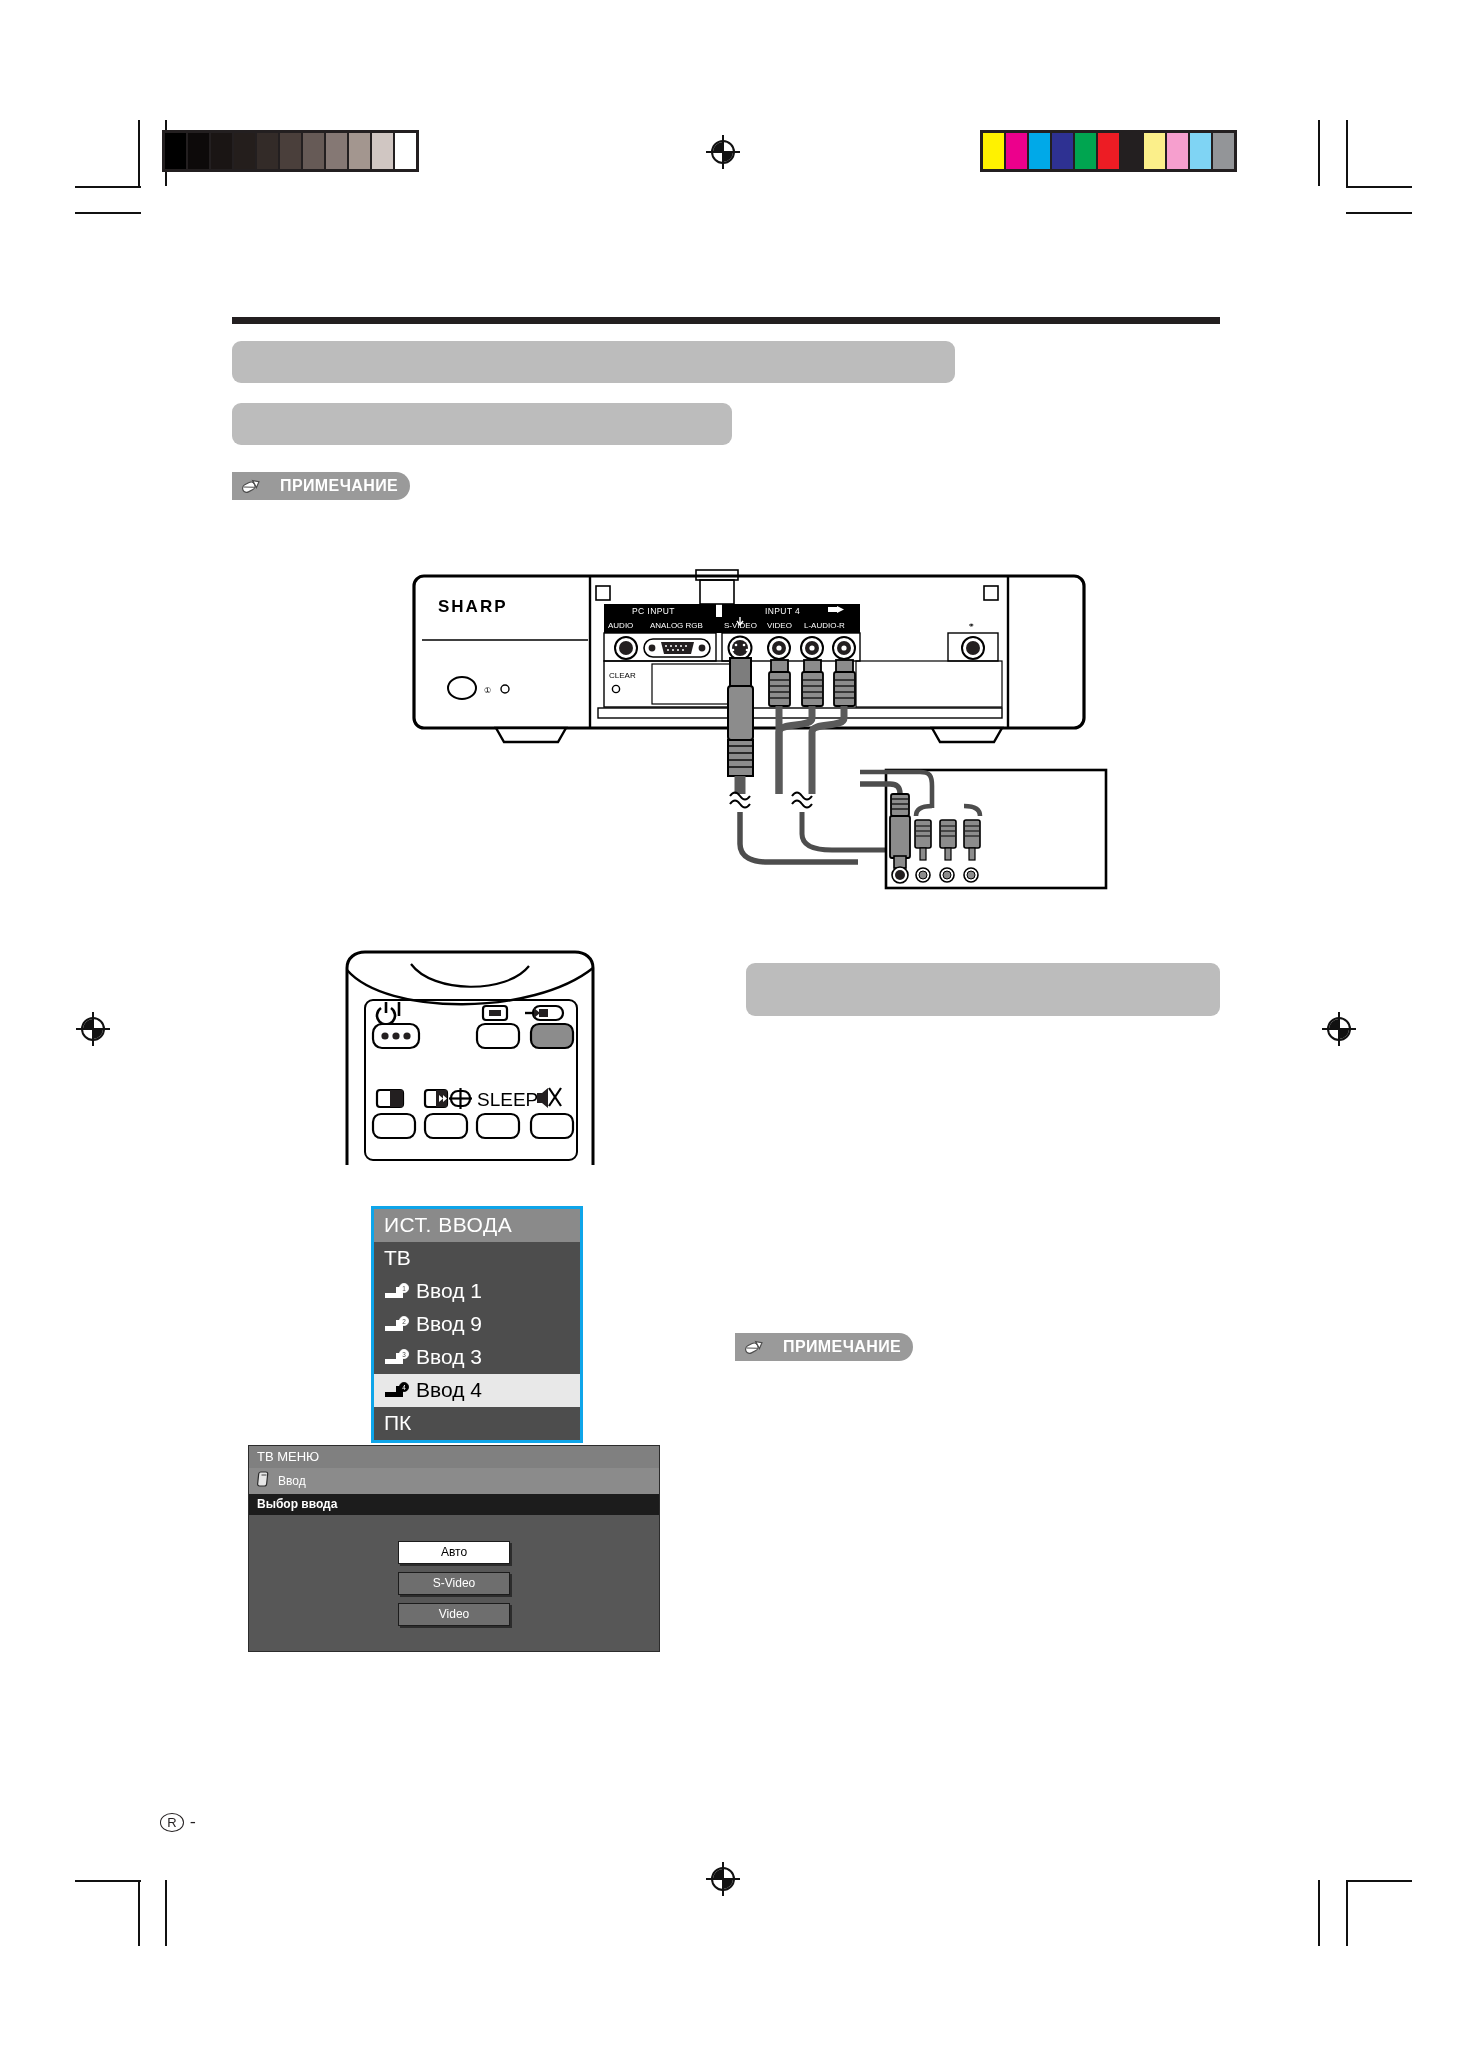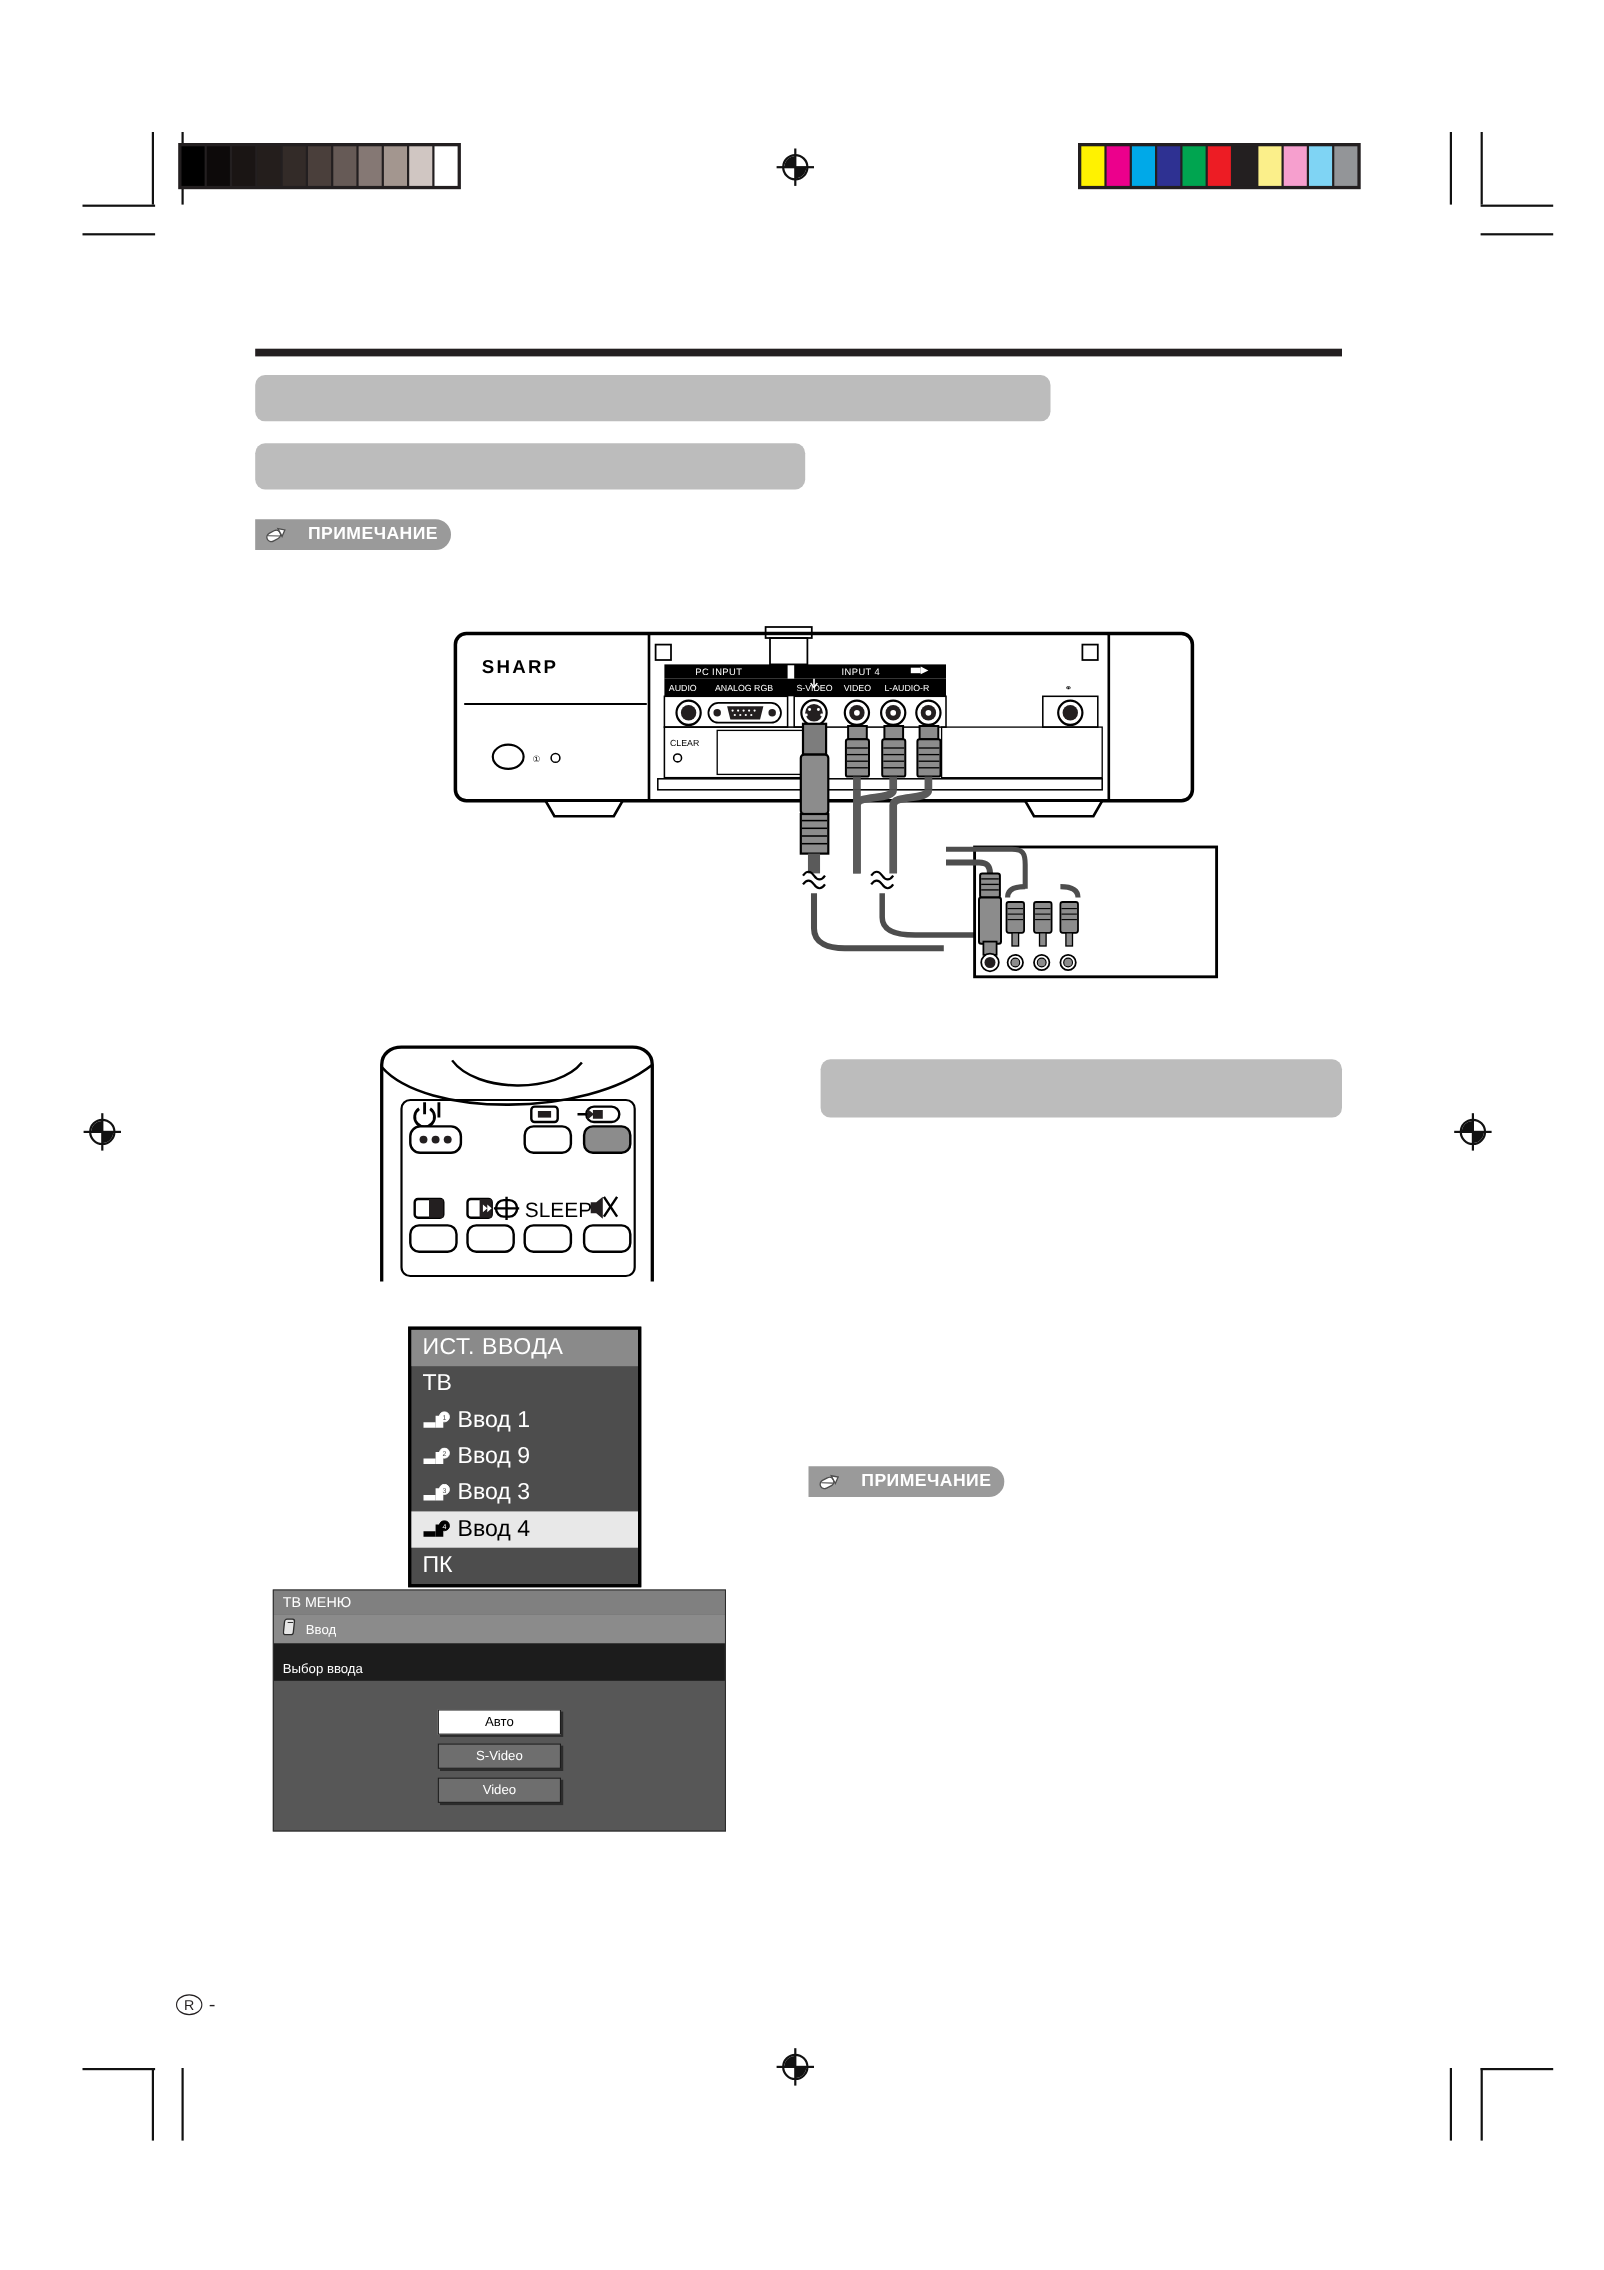--- a/index.html
+++ b/index.html
@@ -57,21 +57,21 @@
   .note-badge .pencil { margin-right: 6px; display: flex; }
 
   
   .illus { position: absolute; }
 
   
   .osd-src {
     position: absolute;
     background: #4d4d4d; color: #fff;
     font-family: "Liberation Sans", sans-serif;
-    border: 3px solid #000000;
+    border: 3px solid #0ea5e9;
     width: 212px;
   }
   .osd-src .hdr {
     background: #8a8a8a; color: #fff;
     font-size: 21px; padding: 4px 10px 5px 10px;
     letter-spacing: .5px;
   }
   .osd-src .row {
     display: flex; align-items: center;
     font-size: 21px; padding: 4px 10px 5px 10px;
@@ -91,22 +91,22 @@
   .osd-menu .title {
     background: #808080; color: #fff;
     font-size: 13px; padding: 3px 8px 4px 8px;
   }
   .osd-menu .tabrow {
     background: #8b8b8b; color: #fff;
     font-size: 12px; padding: 3px 8px 4px 8px;
     display: flex; align-items: center; gap: 8px;
   }
   .osd-menu .section {
-    background: #1c1c1c; color: #fff; font-weight: normal;
-    font-size: 12px; padding: 16px 8px 4px 8px;
+    background: #1c1c1c; color: #fff; font-weight: bold;
+    font-size: 12px; padding: 3px 8px 4px 8px;
   }
   .osd-menu .body {
     height: 136px; position: relative;
     display: flex; flex-direction: column; align-items: center;
     padding-top: 26px;
   }
   .osd-menu .optbtn {
     width: 112px; text-align: center;
     font-size: 12px; padding: 3px 0 4px 0;
     border: 1px solid #1c1c1c;

